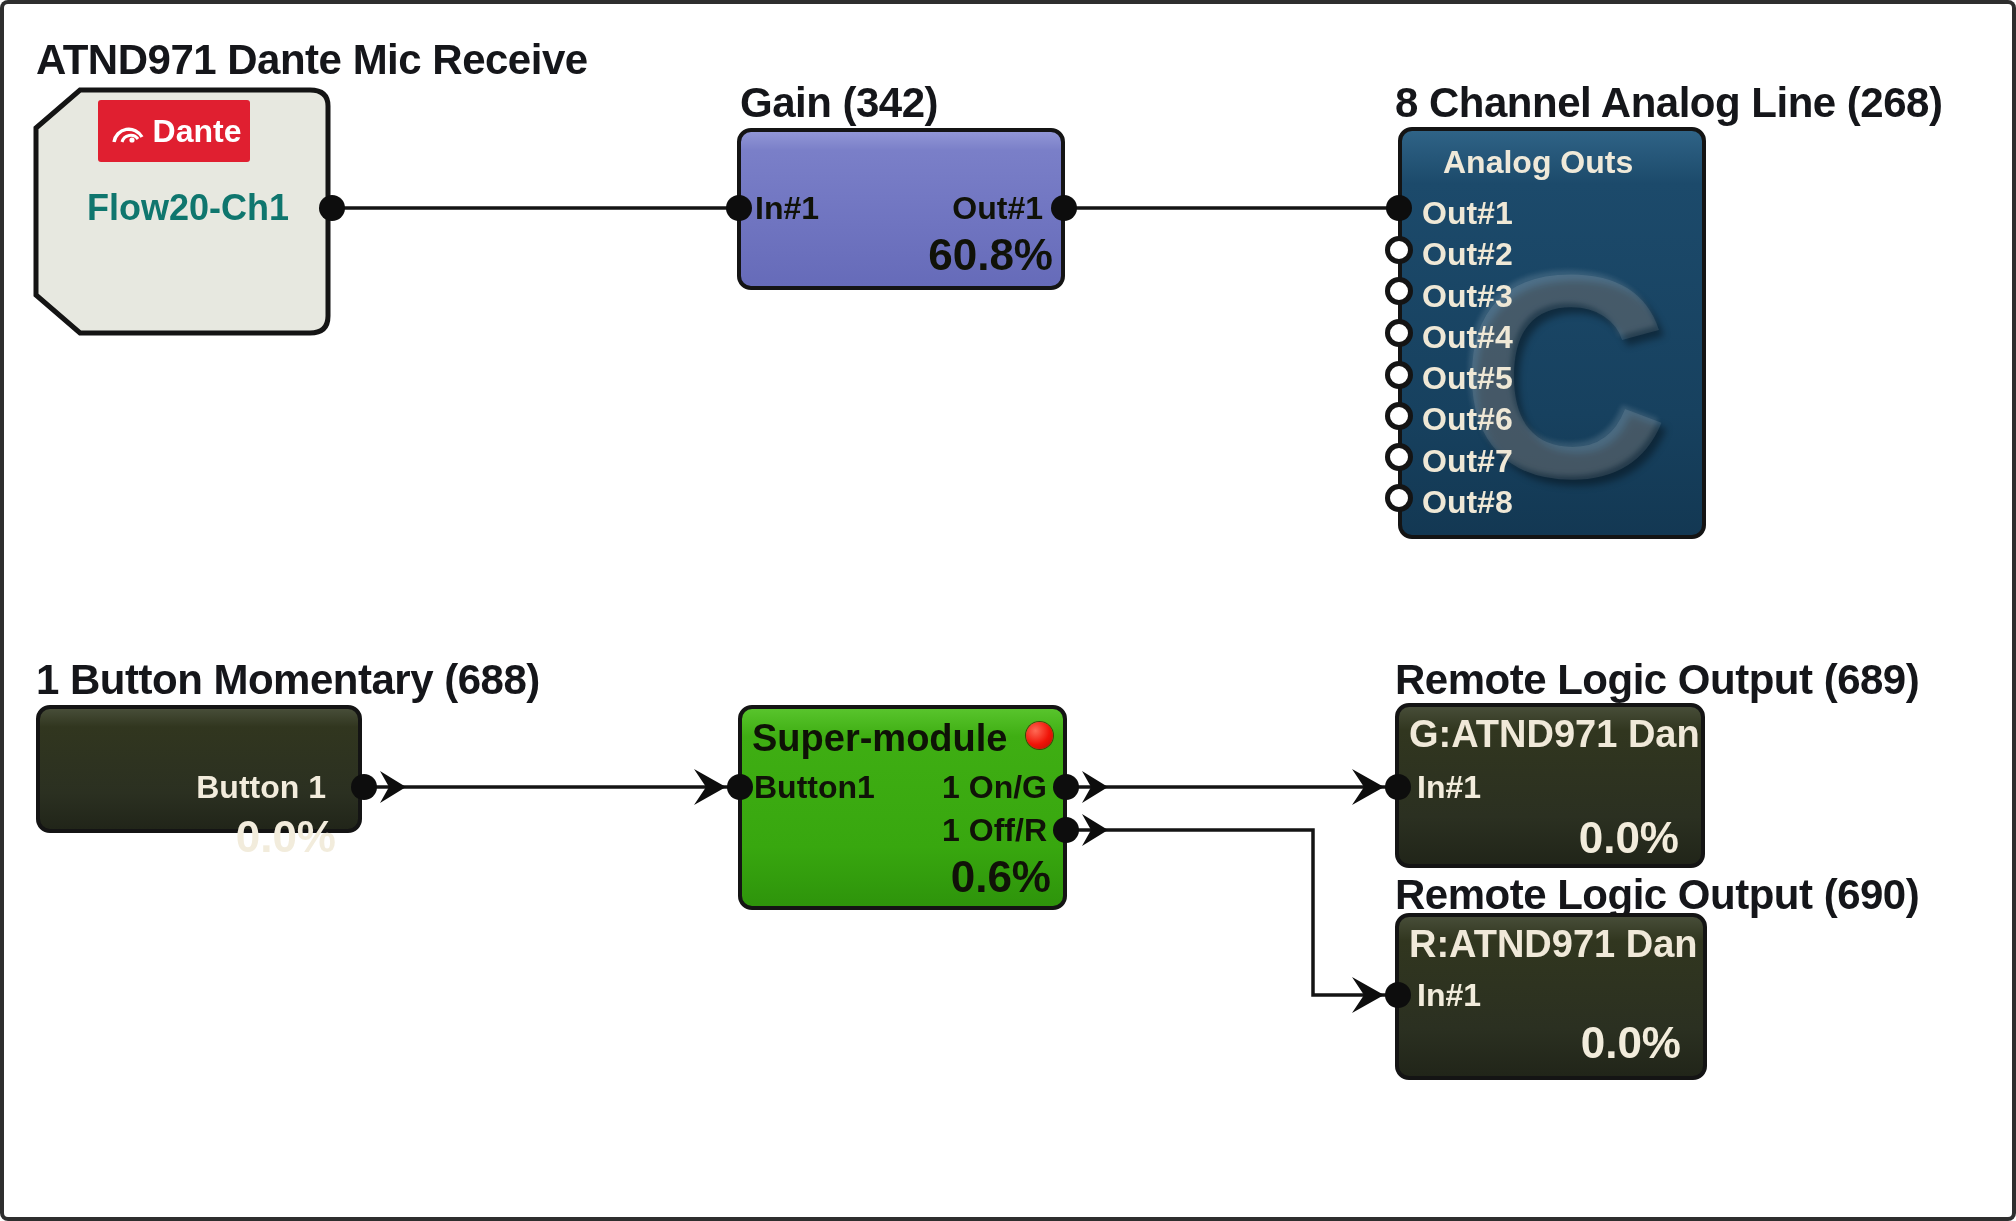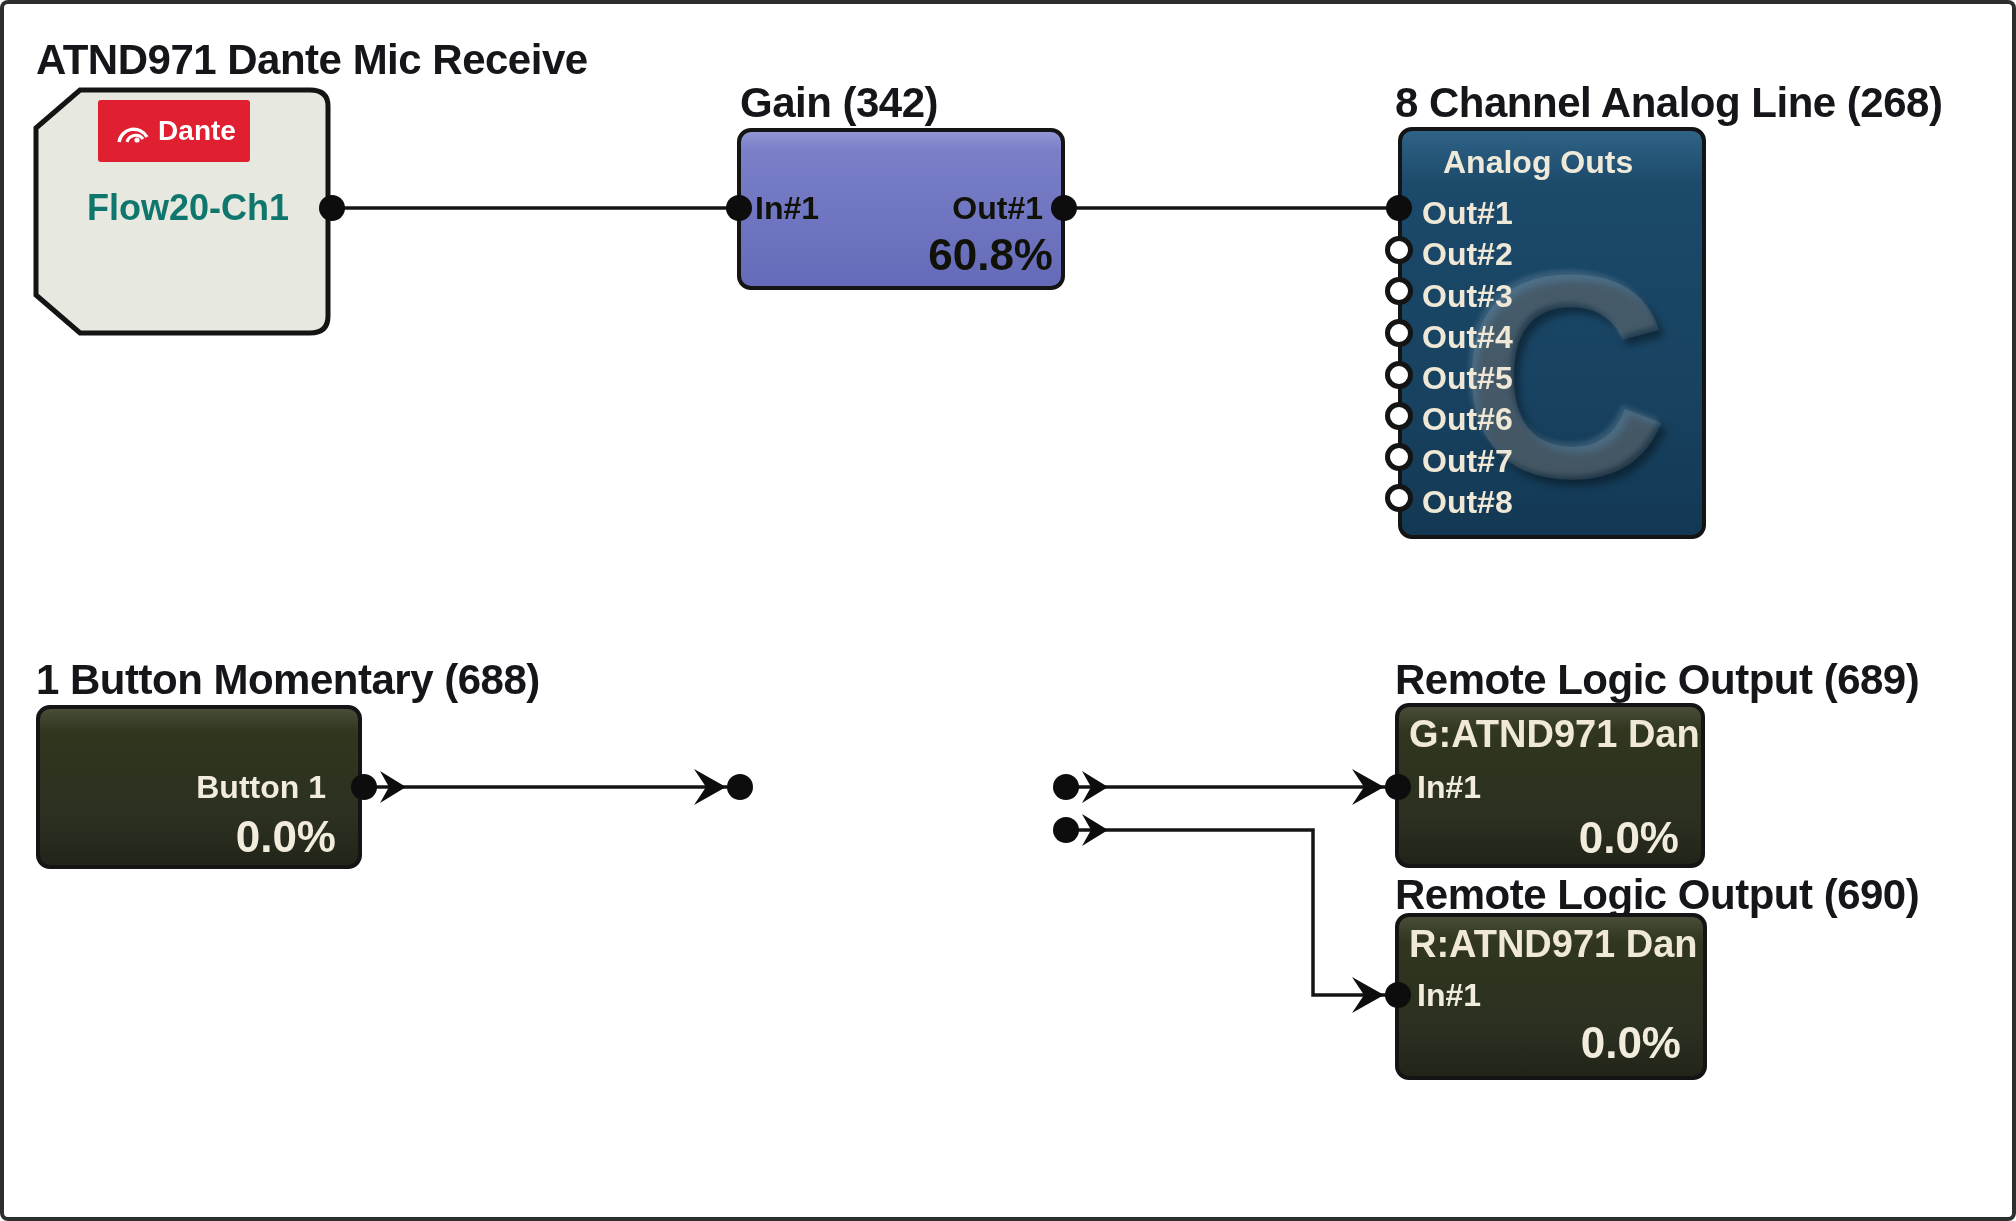--- a/index.html
+++ b/index.html
@@ -28,37 +28,37 @@
     background:linear-gradient(180deg,#2f6386 0%,#1c4a6b 13%,#17415f 70%,#133853 100%);}
   .analog-header{position:absolute;left:0;right:0;top:10px;text-align:left;
     font-size:32px;line-height:42px;color:#efe9d9;padding-left:41px;}
   .analog-outs{position:absolute;left:20px;top:62px;}
   .analog-outs div{font-size:32px;line-height:41.3px;color:#efe8d6;}
   .watermark{position:absolute;left:58px;top:100px;font-size:290px;line-height:290px;
     color:rgba(255,255,255,0.10);
     text-shadow:-3px -4px 5px rgba(255,255,255,0.14), 5px 6px 7px rgba(0,0,0,0.38);}
   
   .dark{background:linear-gradient(180deg,#474d38 0%,#31361f 15%,#2b3021 70%,#212519 100%);}
-  .momentary{left:36px;top:705px;width:326px;height:164px;}
+  .momentary{left:36px;top:705px;width:326px;height:128px;}
   .logic-g{left:1395px;top:703px;width:310px;height:165px;}
   .logic-r{left:1395px;top:913px;width:312px;height:167px;}
   .logic-header{position:absolute;left:10px;top:6px;font-size:38px;line-height:42px;
     color:#f0e9d9;white-space:nowrap;overflow:hidden;max-width:290px;}
   
   .processor{left:738px;top:705px;width:329px;height:205px;
     background:linear-gradient(180deg,#58c42c 0%,#3fae13 14%,#38a70f 70%,#2e940b 100%);}
   .proc-header{position:absolute;left:10px;top:8px;font-size:38px;line-height:42px;color:#0e1206;}
   .led{position:absolute;right:10px;top:13px;width:27px;height:27px;border-radius:50%;
     background:radial-gradient(circle at 35% 32%,#ff6a55 0%,#f01408 55%,#b40d02 100%);
     box-shadow:0 0 0 1px rgba(60,0,0,.6);}
   
   .dante-wrap{position:absolute;left:31px;top:86px;width:301px;height:250px;}
   .dante-logo{position:absolute;left:67px;top:14px;width:152px;height:62px;background:#e01f30;
     border-radius:3px;display:flex;align-items:center;justify-content:center;gap:4px;color:#fff;}
-  .dante-logo span{font-size:28px;line-height:36px;}
+  .dante-logo span{font-size:32px;line-height:36px;}
   .dante-flow{position:absolute;left:56px;top:104px;font-size:36px;line-height:36px;color:#0f766e;}
   svg.wires{position:absolute;inset:0;z-index:40;pointer-events:none;}
   svg.wires [data-interactable="true"]{pointer-events:auto;}
 </style>
 </head>
 <body>
 
 <div class="stage" data-interactable="true">
 
   <div class="title" style="left:36px;top:39px;" data-interactable="false">ATND971 Dante Mic Receive</div>
@@ -102,20 +102,28 @@
       <div data-interactable="false">Out#7</div>
       <div data-interactable="false">Out#8</div>
     </div>
   </div>
 
   <div class="block dark momentary" data-interactable="true">
     <div class="blk-label port-label dark-text" style="right:32px;top:60px;" data-interactable="false">Button 1</div>
     <div class="blk-label pct dark-text" style="right:22px;top:105px;" data-interactable="false">0.0%</div>
   </div>
 
+  <div class="block processor" data-interactable="true">
+    <div class="proc-header" data-interactable="false">Super-module</div>
+    <div class="led" data-interactable="false"></div>
+    <div class="blk-label port-label black-text" style="left:12px;top:60px;" data-interactable="false">Button1</div>
+    <div class="blk-label port-label black-text" style="right:16px;top:60px;" data-interactable="false">1 On/G</div>
+    <div class="blk-label port-label black-text" style="right:16px;top:103px;" data-interactable="false">1 Off/R</div>
+    <div class="blk-label pct black-text" style="right:12px;top:145px;" data-interactable="false">0.6%</div>
+  </div>
 
   <div class="block dark logic-g" data-interactable="true">
     <div class="logic-header" data-interactable="false">G:ATND971 Dan</div>
     <div class="blk-label port-label dark-text" style="left:18px;top:62px;" data-interactable="false">In#1</div>
     <div class="blk-label pct dark-text" style="right:22px;top:108px;" data-interactable="false">0.0%</div>
   </div>
 
   <div class="block dark logic-r" data-interactable="true">
     <div class="logic-header" data-interactable="false">R:ATND971 Dan</div>
     <div class="blk-label port-label dark-text" style="left:18px;top:60px;" data-interactable="false">In#1</div>

